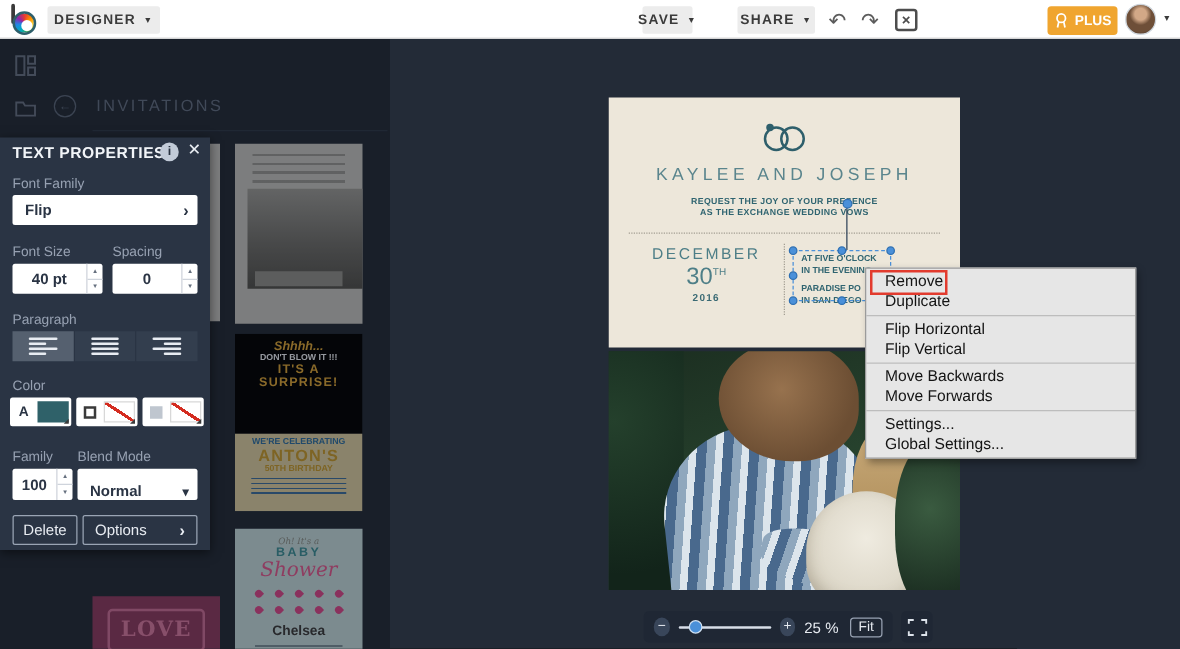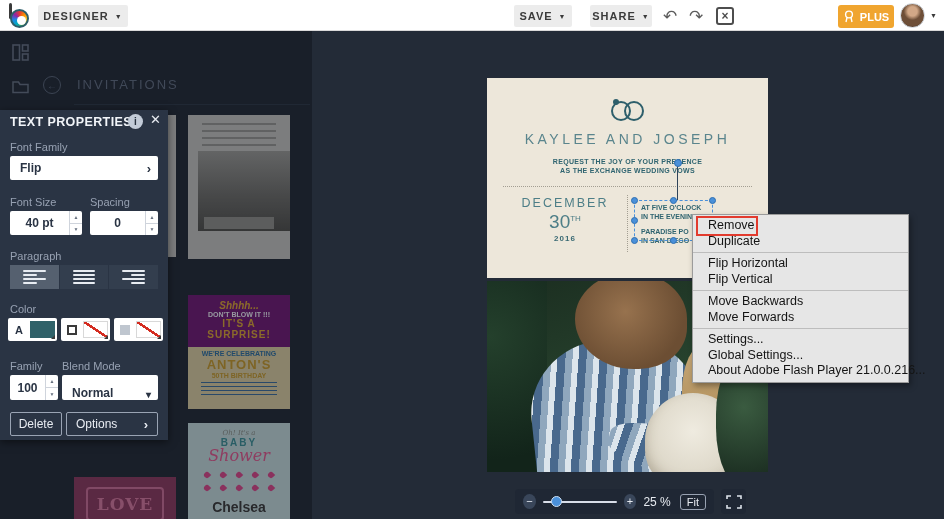--- a/index.html
+++ b/index.html
@@ -41,39 +41,39 @@
 
   
   .t-vintage { background:#C2C2BE; }
   .t-vintage .txtbars { position:absolute; left:14px; top:8px; right:14px; height:26px;
     background:repeating-linear-gradient(#8a8a86 0 2px, transparent 2px 7px); opacity:.8; }
   .t-vintage .photo { position:absolute; left:10px; top:36px; right:10px; height:80px;
     background:linear-gradient(#9a9a96, #6e6e6a 55%, #50504c); }
   .t-vintage .banner { position:absolute; left:16px; top:102px; right:16px; height:12px; background:#8f8f89; }
 
   
-  .t-surprise .top { position:absolute; left:0; top:0; width:100%; height:56%; background:#701a75; text-align:center; padding-top:5px;margin-top:28px; }
+  .t-surprise .top { position:absolute; left:0; top:0; width:100%; height:56%; background:#000000; text-align:center; padding-top:5px; }
   .t-surprise .bot { position:absolute; left:0; bottom:0; width:100%; height:44%; background:#D8CCA0; text-align:center; padding-top:3px; }
   .s-shh { font-size:10px; font-weight:bold; font-style:italic; color:#D9A437; }
   .s-blow { font-size:7px; font-weight:bold; color:#ECEFF4; }
   .s-itsa { font-size:10px; font-weight:bold; color:#D9A437; letter-spacing:1px; }
   .s-surp { font-size:10px; font-weight:bold; color:#D9A437; letter-spacing:1px; }
   .s-celeb { font-size:7px; font-weight:bold; color:#2F6FA0; }
   .s-name { font-size:13px; font-weight:bold; color:#C59A2E; letter-spacing:1px; }
   .s-bday { font-size:7px; font-weight:bold; color:#C59A2E; }
   .s-lines { margin:3px auto 0; width:76px; height:14px; background:repeating-linear-gradient(#3c6f9d 0 1.5px, transparent 1.5px 4px); }
 
   
   .t-baby { background:#C2D8DA; text-align:center; padding-top:6px; }
   .b-oh { font-size:7px; font-style:italic; font-family:"DejaVu Serif", serif; color:#8a8f88; }
   .b-baby { font-size:10px; font-weight:bold; letter-spacing:2px; color:#3C8F96; }
   .b-shower { font-size:16px; font-style:italic; font-family:"DejaVu Serif", serif; color:#E05A8F; margin-top:-2px; }
   .drop-row { display:flex; justify-content:center; gap:10px; margin-top:7px; }
   .drop { width:6px; height:6px; background:#D9488A; border-radius:0 50% 50% 50%; transform:rotate(135deg); }
-  .b-name { font-size:14px; font-weight:bold; color:#3a3a3a; margin-top:8px; }
+  .b-name { font-size:11px; font-weight:bold; color:#3a3a3a; margin-top:8px; }
   .b-lines { margin:5px auto 0; width:70px; height:22px; background:repeating-linear-gradient(#7b8f98 0 1.5px, transparent 1.5px 5px); }
 
   
   .t-love { background:#8C3A60; text-align:center; padding-top:10px; }
   .l-frame { margin:0 auto; width:78px; height:34px; border:2px solid #C96F96; border-radius:4px;
     display:flex; align-items:center; justify-content:center; }
   .l-word { font-size:17px; font-weight:bold; letter-spacing:1px; color:#D4789E; font-family:"DejaVu Serif", serif; }
 
   .sidebar-dim { position:absolute; left:0; top:31px; width:312px; height:488px; background:rgba(10,14,22,0.38); z-index:5; }
 
@@ -182,21 +182,21 @@
 
   <div class="topbar">
     <div class="logo">
       <div class="stem"></div>
       <div class="ring"></div>
     </div>
     <div class="tb-btn" style="left:38px; width:90px;">
       <span>DESIGNER</span>
       <span class="tb-caret">▼</span>
     </div>
-    <div class="tb-btn" style="left:514px; width:58px;">
+    <div class="tb-btn" style="left:514px; width:40px;">
       <span>SAVE</span>
       <span class="tb-caret">▼</span>
     </div>
     <div class="tb-btn" style="left:590px; width:62px;">
       <span>SHARE</span>
       <span class="tb-caret">▼</span>
     </div>
     <div class="tb-icon" style="left:658px;">↶</div>
     <div class="tb-icon" style="left:684px;">↷</div>
     <div class="close-doc">×</div>
@@ -423,21 +423,20 @@
     <div class="ctx-item">Duplicate</div>
     <div class="ctx-sep"></div>
     <div class="ctx-item">Flip Horizontal</div>
     <div class="ctx-item">Flip Vertical</div>
     <div class="ctx-sep"></div>
     <div class="ctx-item">Move Backwards</div>
     <div class="ctx-item">Move Forwards</div>
     <div class="ctx-sep"></div>
     <div class="ctx-item">Settings...</div>
     <div class="ctx-item">Global Settings...</div>
-    <div class="ctx-item">About Adobe Flash Player 21.0.0.216...</div>
   </div>
   <div class="remove-hl"></div>
 
   <div class="zoombar">
     <div class="z-circle">−</div>
     <div class="z-track">
       <div class="z-knob"></div>
     </div>
     <div class="z-circle">+</div>
     <div class="z-val">25 %</div>

